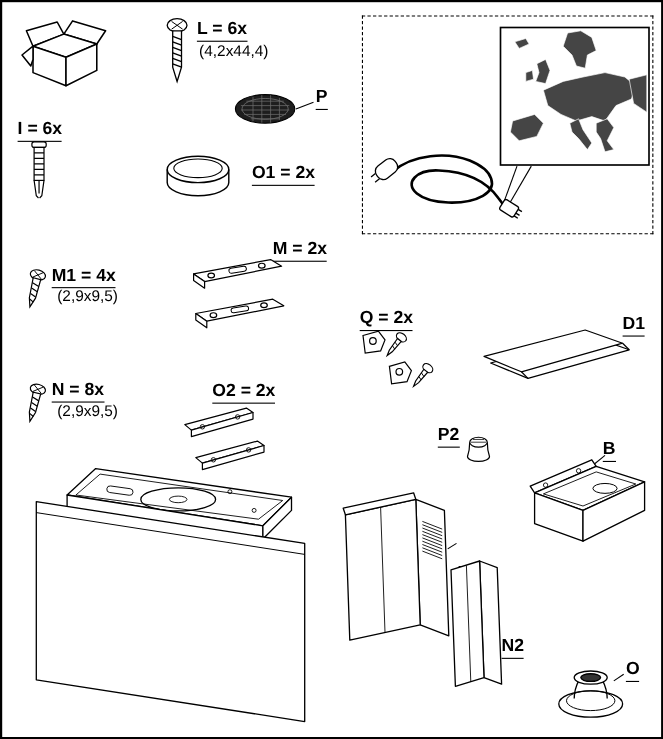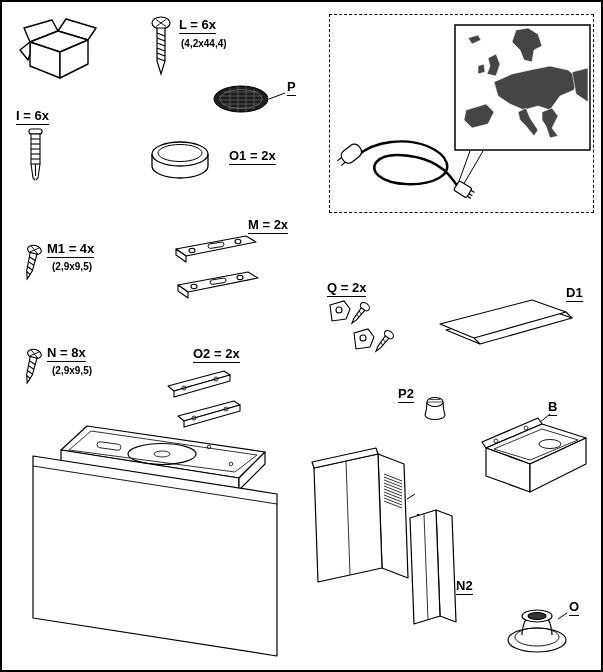--- a/index.html
+++ b/index.html
@@ -9,27 +9,27 @@
     box-sizing:border-box;
     border:2px solid #000;
     background:#fff;
     font-family:"Liberation Sans",sans-serif;
     overflow:hidden;
   }
   .abs{position:absolute;}
   svg{display:block;overflow:visible;}
   .lbl{
     position:absolute;
-    font-weight:bold;font-size:13px;color:#000;
+    font-weight:bold;font-size:16px;color:#000;
     white-space:nowrap;line-height:1.1;
     padding-bottom:1px;border-bottom:1.5px solid #000;
   }
   .dim{
     position:absolute;
-    font-weight:bold;font-size:10px;color:#000;white-space:nowrap;
+    font-weight:normal;font-size:14px;color:#000;white-space:nowrap;
   }
   .dashed-box{
     position:absolute;
     border:1.5px dashed #000;background:transparent;
   }
 </style>
 </head>
 <body>
 
 <div class="sheet">

